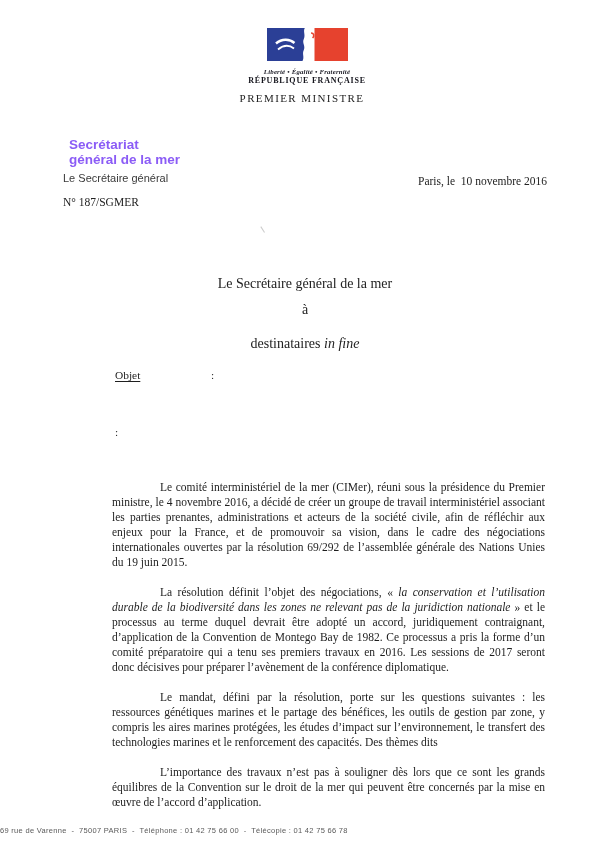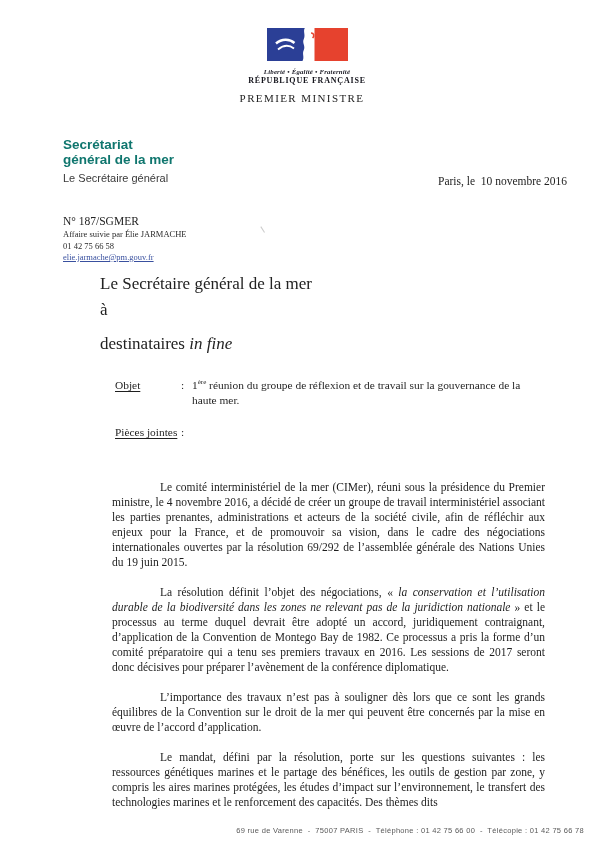--- a/index.html
+++ b/index.html
@@ -8,51 +8,51 @@
     font-family:"Liberation Serif", serif;color:#1e1e1e;
   }
   
   .logo-wrap{position:absolute;left:246px;top:28px;width:122px;text-align:center;}
   .flag{display:inline-block;margin:0 0 2px 0;}
   .motto{font-size:6.8px;font-weight:bold;font-style:italic;letter-spacing:0.2px;line-height:9px;color:#20202a;}
   .republique{font-size:8px;font-weight:bold;letter-spacing:0.8px;line-height:10px;color:#15151d;}
   .pm{position:absolute;left:4px;top:92px;width:596px;text-align:center;
       font-size:11px;letter-spacing:1.4px;color:#232323;}
   
-  .org{position:absolute;left:63px;top:137px;font-family:"Liberation Sans",sans-serif;
-       font-weight:bold;font-size:13.5px;line-height:15px;color:#0f766e;}
+  .org{position:absolute;left:69px;top:137px;font-family:"Liberation Sans",sans-serif;
+       font-weight:bold;font-size:13.5px;line-height:15px;color:#8b5cf6;}
   .role{position:absolute;left:63px;top:172px;font-family:"Liberation Sans",sans-serif;
         font-size:11px;color:#3a3a3a;text-align:right;}
-  .ref{position:absolute;left:63px;top:215px;font-size:11.5px;color:#222;}
+  .ref{position:absolute;left:63px;top:196px;font-size:11.5px;color:#222;}
   .handler{position:absolute;left:63px;top:229px;font-size:8.5px;line-height:11.5px;color:#2b2b2b;}
   .handler a{color:#39509f;text-decoration:underline;cursor:pointer;}
-  .dateline{position:absolute;left:418px;top:175px;font-size:11.5px;white-space:pre;color:#222;margin-left:20px;}
+  .dateline{position:absolute;left:418px;top:175px;font-size:11.5px;white-space:pre;color:#222;}
   .scan-mark{position:absolute;left:259px;top:229px;width:7px;height:1.4px;background:#b9b9b9;
              transform:rotate(58deg);opacity:.75;}
   
-  .addr{position:absolute;left:100px;top:277px;width:410px;text-align:left;
-        font-size:17px;line-height:14px;color:#222;}
+  .addr{position:absolute;left:100px;top:277px;width:410px;text-align:center;
+        font-size:14px;line-height:14px;color:#222;}
   .addr .l2{margin-top:12px;}
   .addr .l3{margin-top:20px;}
   
   .hang{position:absolute;left:115px;width:432px;display:flex;
         font-size:11.4px;line-height:15px;color:#1f1f1f;}
   .hang-label{flex:0 0 66px;text-decoration:underline;text-underline-offset:2px;}
   .hang-colon{flex:0 0 11px;}
   .hang-text{flex:1;}
-  .subject-row{top:378px;}
+  .subject-row{top:368px;gap:30px;}
   .attach-row{top:425px;}
   sup{font-size:7px;line-height:0;}
   
   .body-text{position:absolute;left:112px;top:480px;width:433px;
              font-size:11.5px;line-height:15px;text-align:justify;color:#1d1d1d;}
   .body-text p{margin:0 0 15px 0;text-indent:48px;}
   .body-text p:last-child{margin-bottom:0;}
   
-  .footer{position:absolute;left:0;top:826px;width:584px;text-align:right;
+  .footer{position:absolute;left:0;top:826px;width:584px;text-align:left;
           font-family:"Liberation Sans",sans-serif;font-size:7.5px;letter-spacing:0.3px;
           color:#5a5a5a;white-space:pre;}
 </style>
 </head>
 <body>
 
 <div class="page">
 
   <div class="logo-wrap">
     <svg class="flag" width="81" height="33" viewBox="0 0 81 33">
@@ -74,45 +74,38 @@
     <div>général de la mer</div>
   </div>
   <div class="role">Le Secrétaire général</div>
 
   <div class="dateline">Paris, le  10 novembre 2016</div>
 
   <div class="ref">N° 187/SGMER</div>
 
   <div class="scan-mark"></div>
 
-  <div class="handler">
-    <div>Affaire suivie par Élie JARMACHE</div>
-    <div>01 42 75 66 58</div>
-    <div><a>elie.jarmache@pm.gouv.fr</a></div>
-  </div>
 
   <div class="addr">
     <div class="l1">Le Secrétaire général de la mer</div>
     <div class="l2">à</div>
     <div class="l3"><span>destinataires </span><i>in fine</i></div>
   </div>
 
   <div class="hang subject-row">
     <span class="hang-label">Objet</span>
     <span class="hang-colon">:</span>
-    <span class="hang-text"><span>1</span><sup>ère</sup><span> réunion du groupe de réflexion et de travail sur la gouvernance de la haute mer.</span></span>
   </div>
 
   <div class="hang attach-row">
-    <span class="hang-label">Pièces jointes</span>
     <span class="hang-colon">:</span>
   </div>
 
   <div class="body-text">
     <p>Le comité interministériel de la mer (CIMer), réuni sous la présidence du Premier ministre, le 4 novembre 2016, a décidé de créer un groupe de travail interministériel associant les parties prenantes, administrations et acteurs de la société civile, afin de réfléchir aux enjeux pour la France, et de promouvoir sa vision, dans le cadre des négociations internationales ouvertes par la résolution 69/292 de l’assemblée générale des Nations Unies du 19 juin 2015.</p>
     <p><span>La résolution définit l’objet des négociations, « </span><i>la conservation et l’utilisation durable de la biodiversité dans les zones ne relevant pas de la juridiction nationale</i><span> » et le processus au terme duquel devrait être adopté un accord, juridiquement contraignant, d’application de la Convention de Montego Bay de 1982. Ce processus a pris la forme d’un comité préparatoire qui a tenu ses premiers travaux en 2016. Les sessions de 2017 seront donc décisives pour préparer l’avènement de la conférence diplomatique.</span></p>
+    <p>Le mandat, défini par la résolution, porte sur les questions suivantes : les ressources génétiques marines et le partage des bénéfices, les outils de gestion par zone, y compris les aires marines protégées, les études d’impact sur l’environnement, le transfert des technologies marines et le renforcement des capacités. Des thèmes dits</p>
     <p>L’importance des travaux n’est pas à souligner dès lors que ce sont les grands équilibres de la Convention sur le droit de la mer qui peuvent être concernés par la mise en œuvre de l’accord d’application.</p>
-    <p>Le mandat, défini par la résolution, porte sur les questions suivantes : les ressources génétiques marines et le partage des bénéfices, les outils de gestion par zone, y compris les aires marines protégées, les études d’impact sur l’environnement, le transfert des technologies marines et le renforcement des capacités. Des thèmes dits</p>
   </div>
 
   <div class="footer">69 rue de Varenne  -  75007 PARIS  -  Téléphone : 01 42 75 66 00  -  Télécopie : 01 42 75 66 78</div>
 
 </div>
 
 </body></html>

